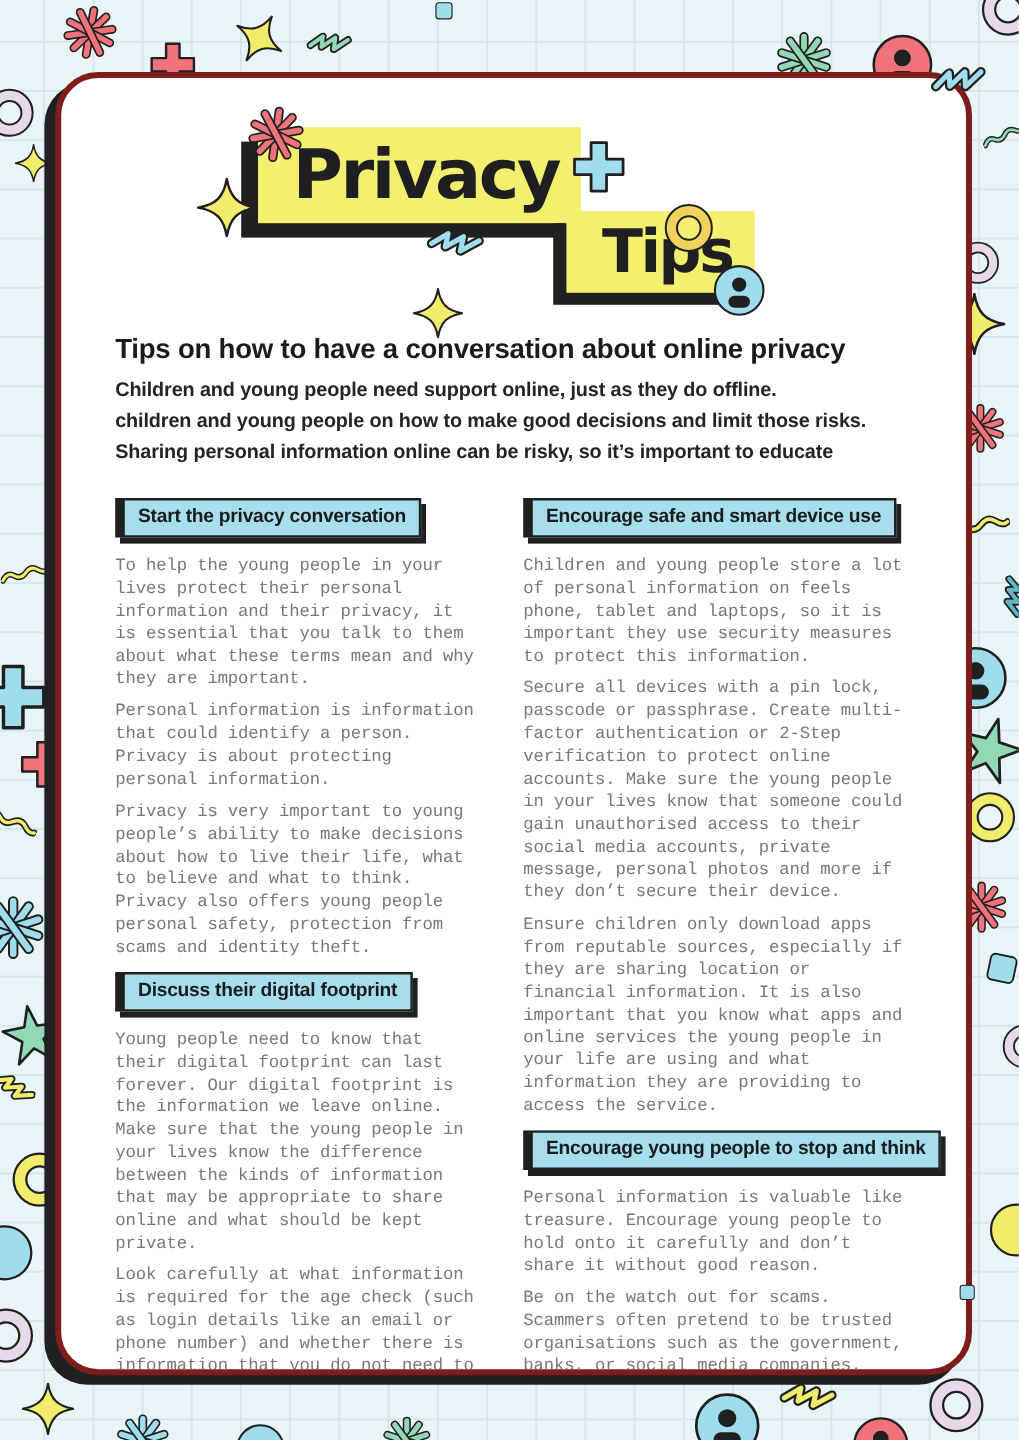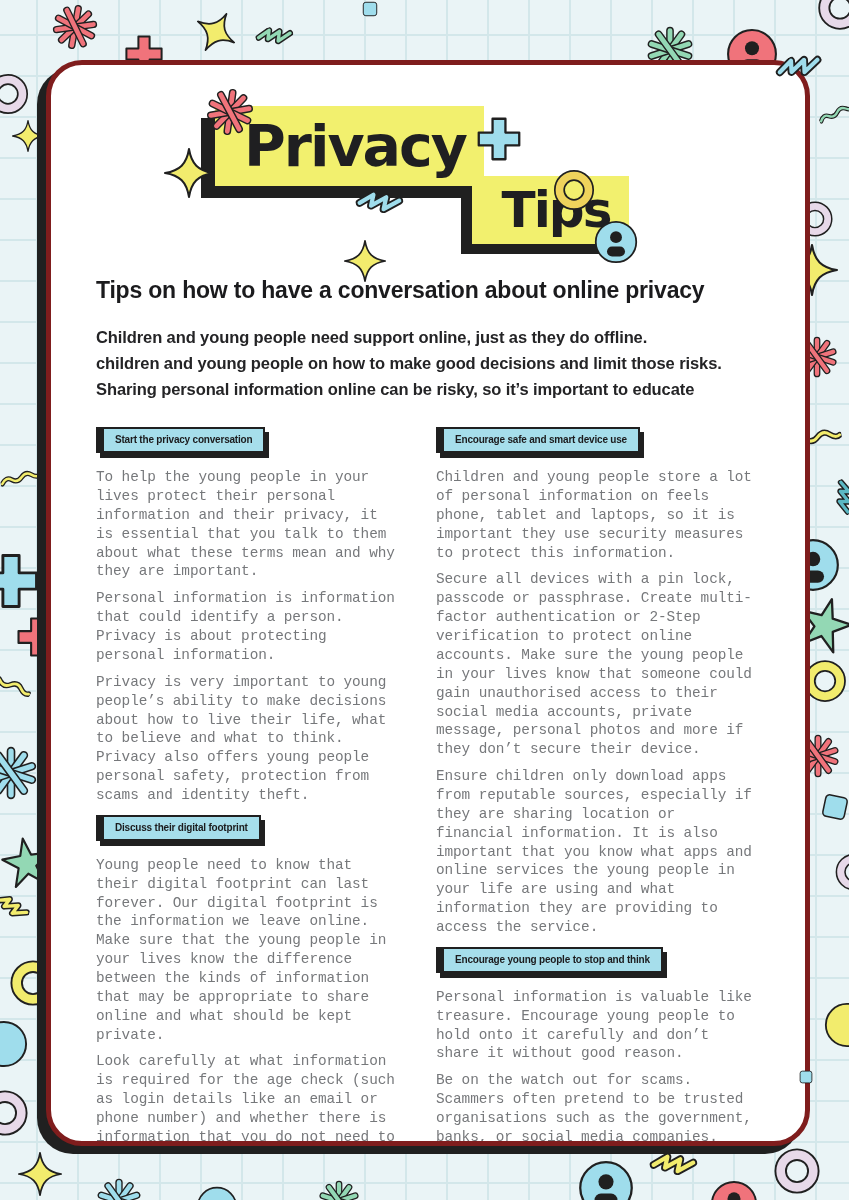--- a/index.html
+++ b/index.html
@@ -25,31 +25,31 @@
   .card-inner{padding:0 48px 0 45px;}
   .title-zone{height:212px;}
   .title-box{
     position:absolute;z-index:3;display:flex;align-items:center;justify-content:center;
     background:#F2F06E;color:#1F1F21;
     font-family:"DejaVu Sans","Liberation Sans",sans-serif;font-weight:bold;letter-spacing:-2px;padding-left:11px;
   }
   .box-privacy{left:215px;top:106px;width:258px;height:80px;font-size:57px;box-shadow:-14px 12px 0 #202020;}
   .box-tips{left:432px;top:176px;width:146px;height:68px;font-size:50px;box-shadow:-11px 10px 0 #202020;margin-left:40px;}
   h1.heading{margin:0;font-size:23px;font-weight:bold;color:#1B1B1D;letter-spacing:-0.2px;}
-  .intro{margin-top:20px;font-size:16.5px;font-weight:bold;color:#242426;line-height:1.58;letter-spacing:-0.1px;}
+  .intro{margin-top:8px;font-size:16.5px;font-weight:bold;color:#242426;line-height:1.58;letter-spacing:-0.1px;}
   .columns{display:flex;gap:34px;margin-top:25px;}
   .col-left{width:306px;flex:0 0 306px;}
   .col-right{width:319px;flex:0 0 319px;}
   .sec{margin-bottom:10px;}
   .sec-header{
     display:inline-block;background:#A6DEEB;color:#1B1B1D;
     border:2px solid #202020;border-left-width:8px;
     box-shadow:4px 5px 0 #202020;
     padding:5px 11px 6px;margin:0 0 15px 0;
-    font-size:10px;font-weight:bold;white-space:nowrap;letter-spacing:-0.2px;
+    font-size:16px;font-weight:bold;white-space:nowrap;letter-spacing:-0.2px;
   }
   .sec p{margin:0 0 8px 0;font-size:14.4px;line-height:1.31;color:#76787B;letter-spacing:-0.1px;font-family:Liberation Mono, monospace;}
   .sec p strong{color:#3A3A3C;}
 </style>
 </head>
 <body>
 
 <svg width="0" height="0" style="position:absolute" aria-hidden="true">
   <defs>
     <symbol id="sym-starburst" viewBox="0 0 100 100">

